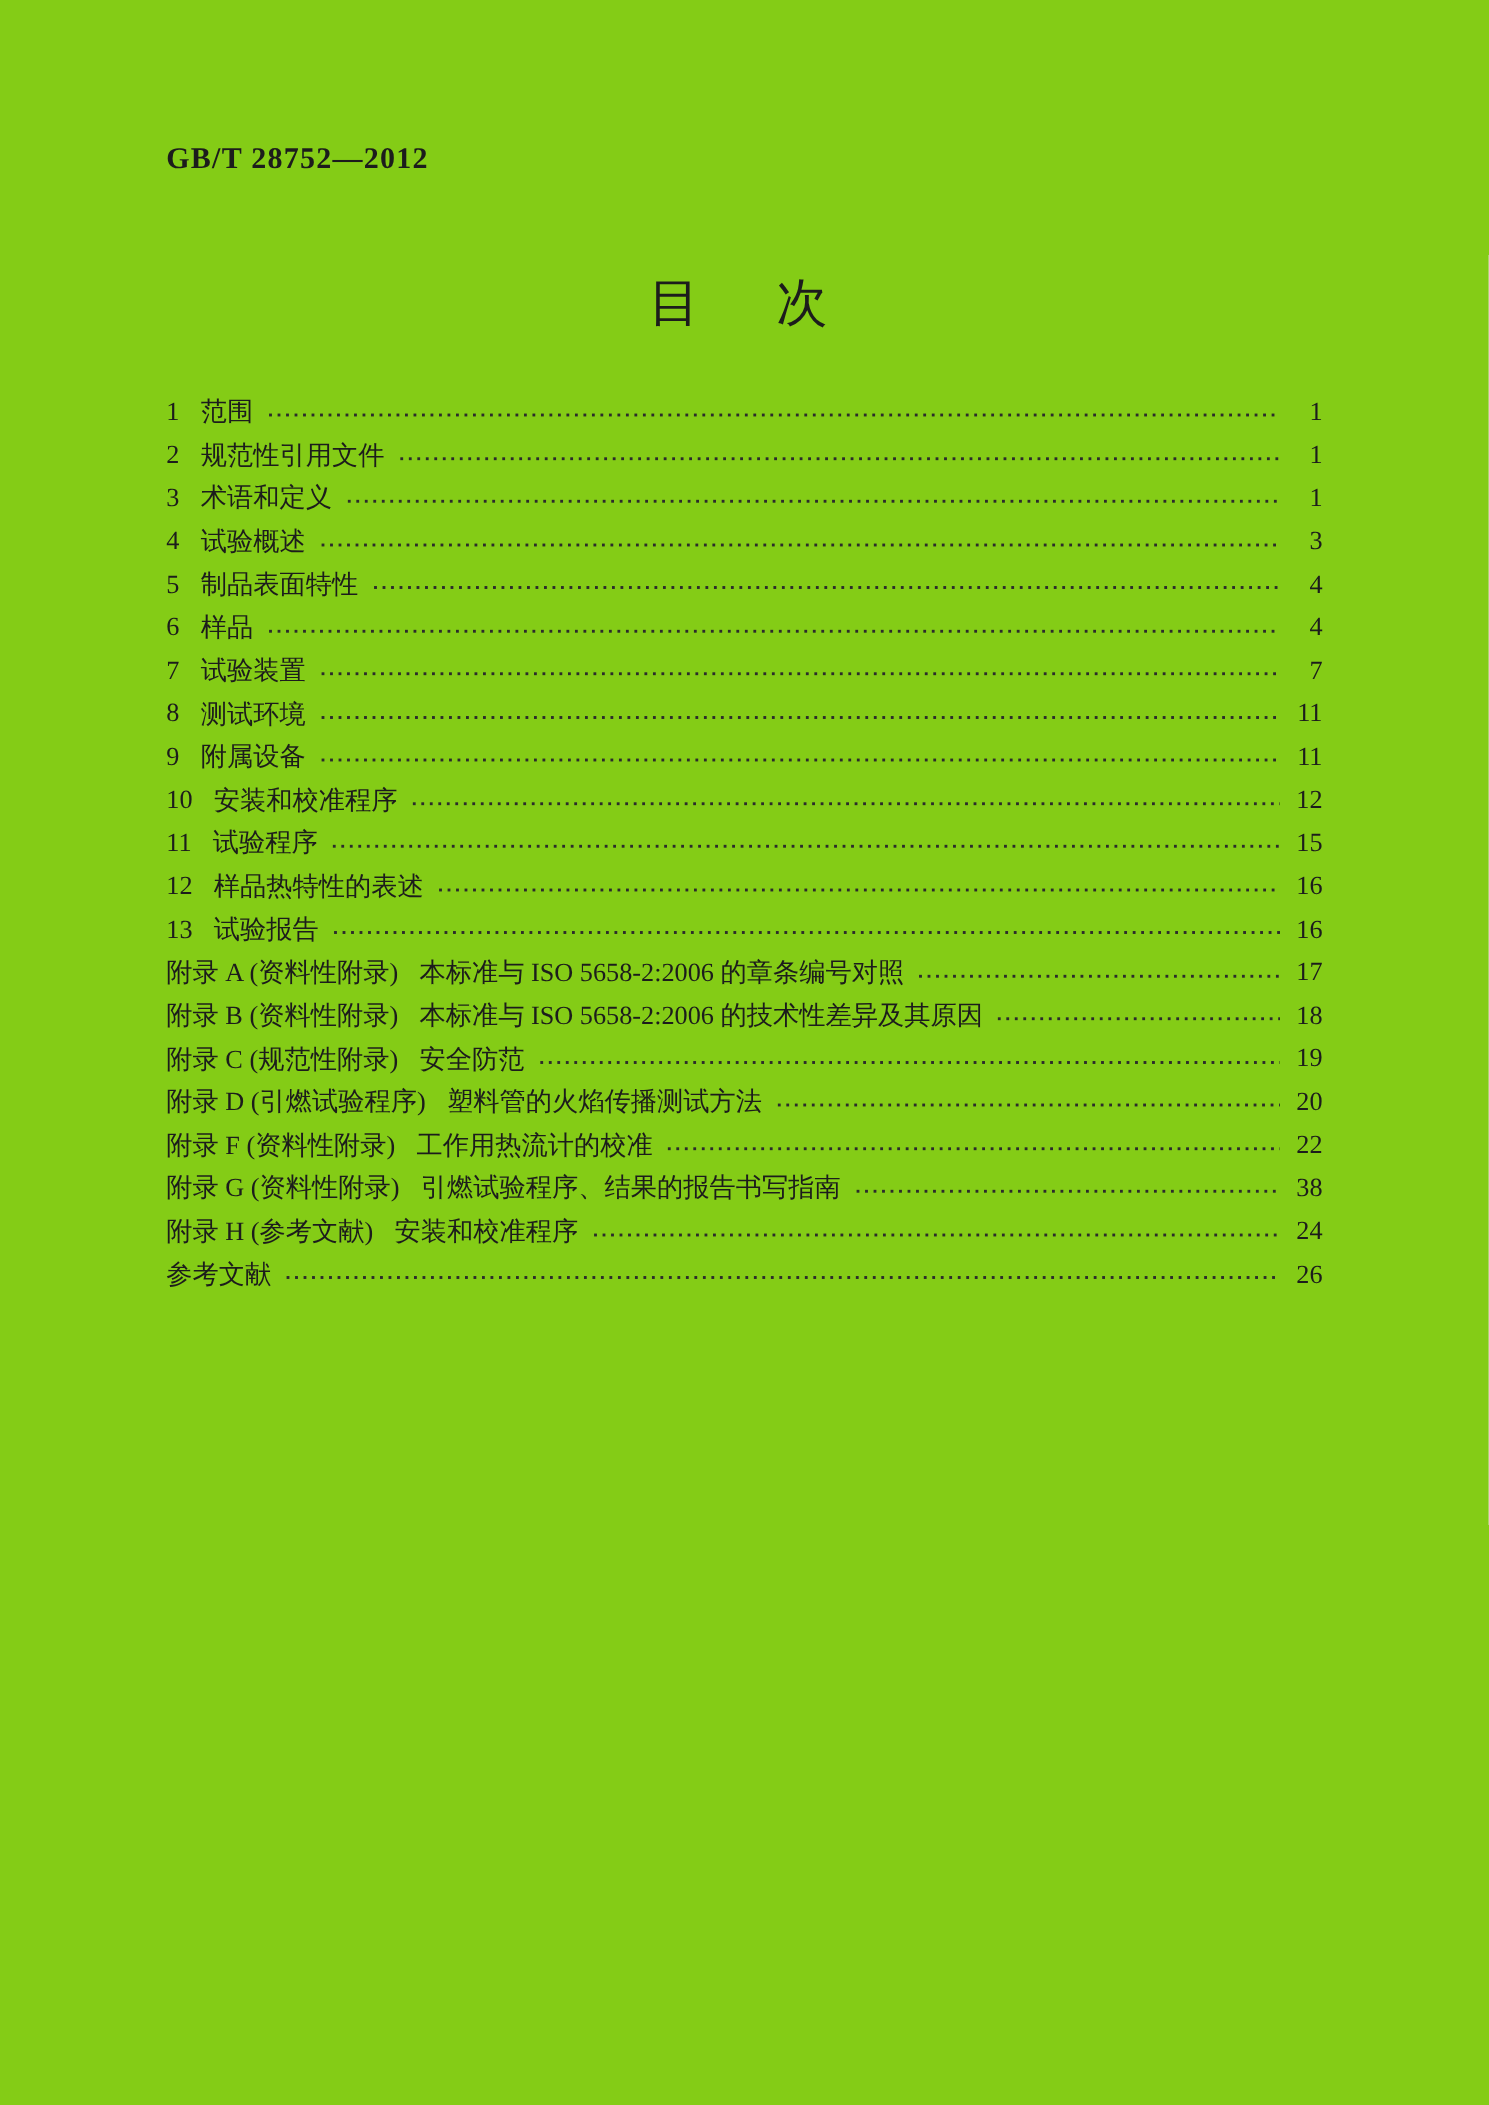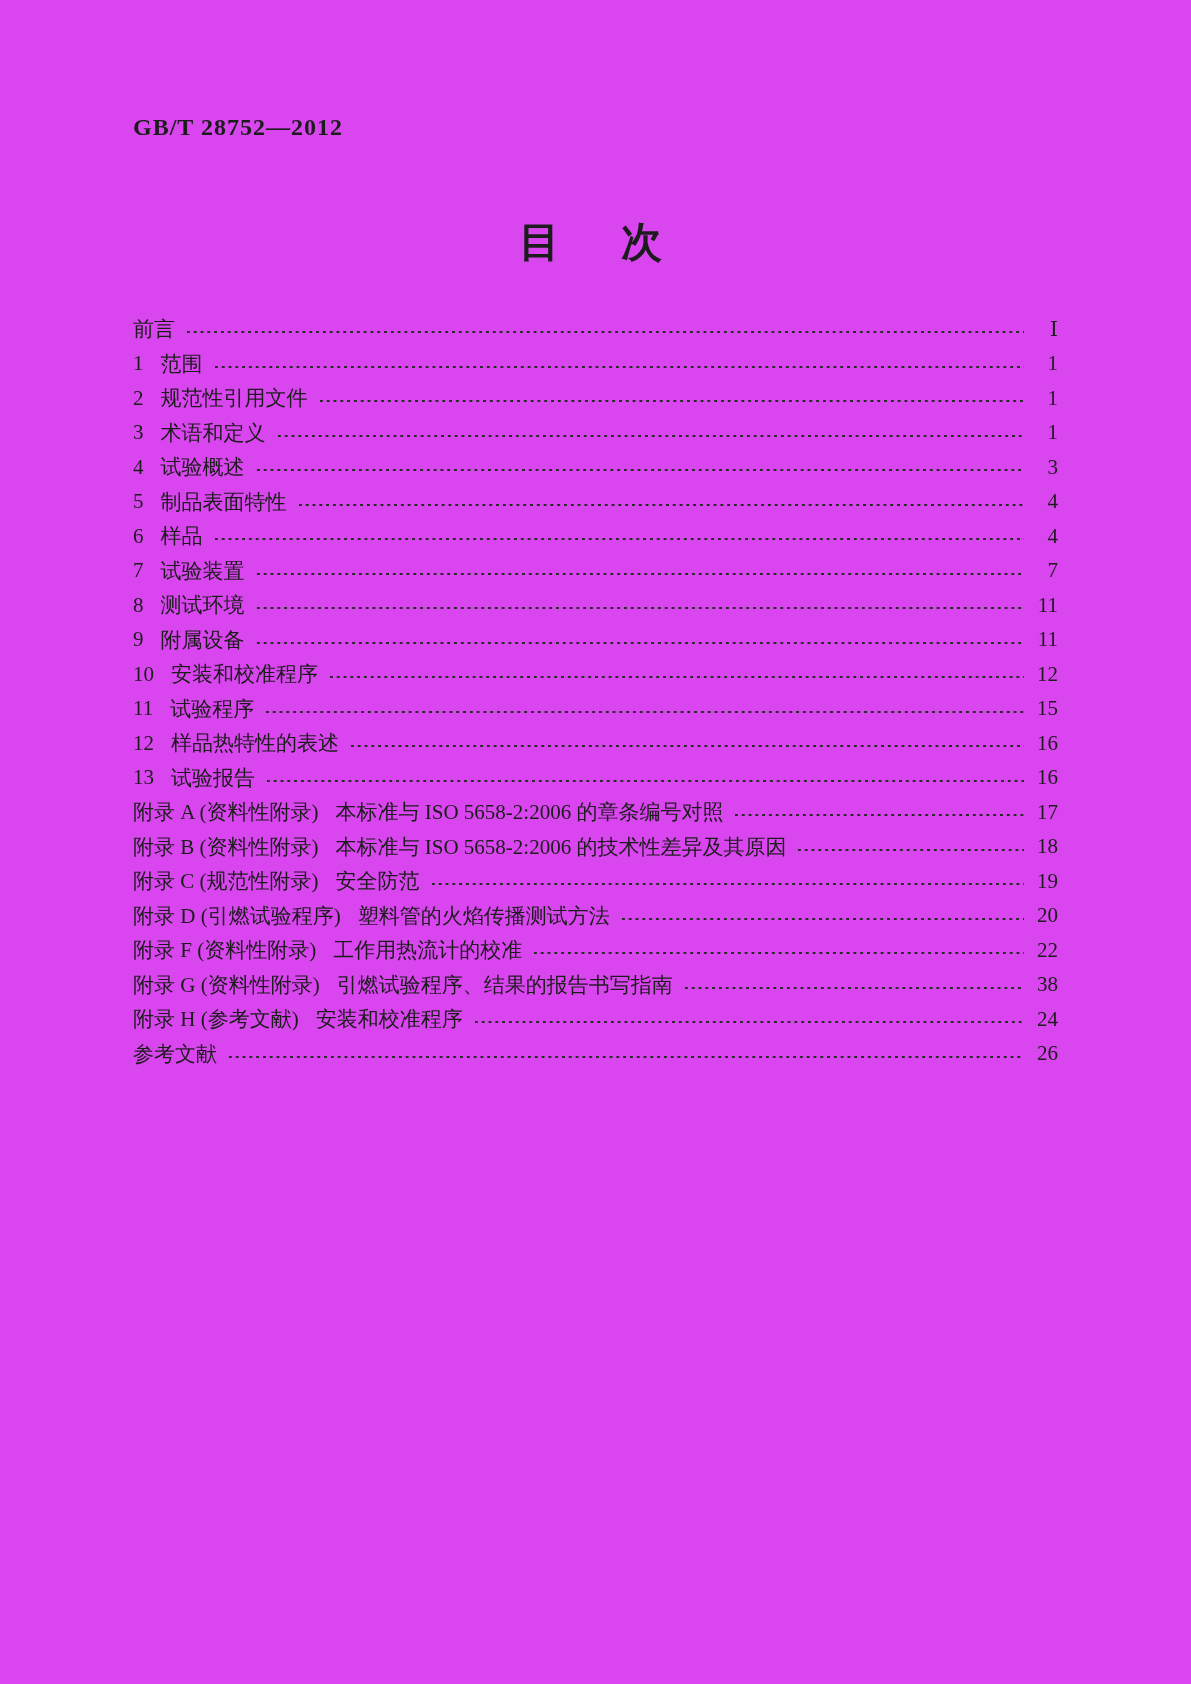--- a/index.html
+++ b/index.html
@@ -5,38 +5,38 @@
   html, body {
     margin: 0;
     padding: 0;
     background: #e8e8e8;
   }
   .sheet {
     position: relative;
     width: 1191px;
     height: 1684px;
     margin: 0 auto;
-    background: #d946ef;
+    background: #84cc16;
     box-sizing: border-box;
     padding: 112px 133px 0 133px;
     font-family: "Liberation Serif", "DejaVu Serif", serif;
     color: #1c1c1c;
     overflow: hidden;
   }
   .doc-code {
     font-size: 24px;
     font-weight: bold;
     letter-spacing: 1px;
     line-height: 30px;
   }
   .doc-title {
     margin: 74px 0 0 0;
     text-align: center;
     font-size: 41px;
-    font-weight: bold;
+    font-weight: normal;
     line-height: 52px;
     letter-spacing: 10px;
     white-space: pre;
   }
   .toc {
     margin-top: 44px;
   }
   .toc-row {
     display: flex;
     align-items: center;
@@ -64,26 +64,20 @@
 </style>
 </head>
 <body>
 
 <div class="sheet">
   <div class="doc-code">GB/T 28752—2012</div>
 
   <h1 class="doc-title">目　次</h1>
 
   <div class="toc">
-  <div class="toc-row">
-
-    <span class="toc-title">前言</span>
-    <span class="dot-leader"></span>
-    <span class="toc-page">Ⅰ</span>
-  </div>
 
   <div class="toc-row">
     <span class="toc-prefix">1</span>
     <span class="toc-title">范围</span>
     <span class="dot-leader"></span>
     <span class="toc-page">1</span>
   </div>
 
   <div class="toc-row">
     <span class="toc-prefix">2</span>

